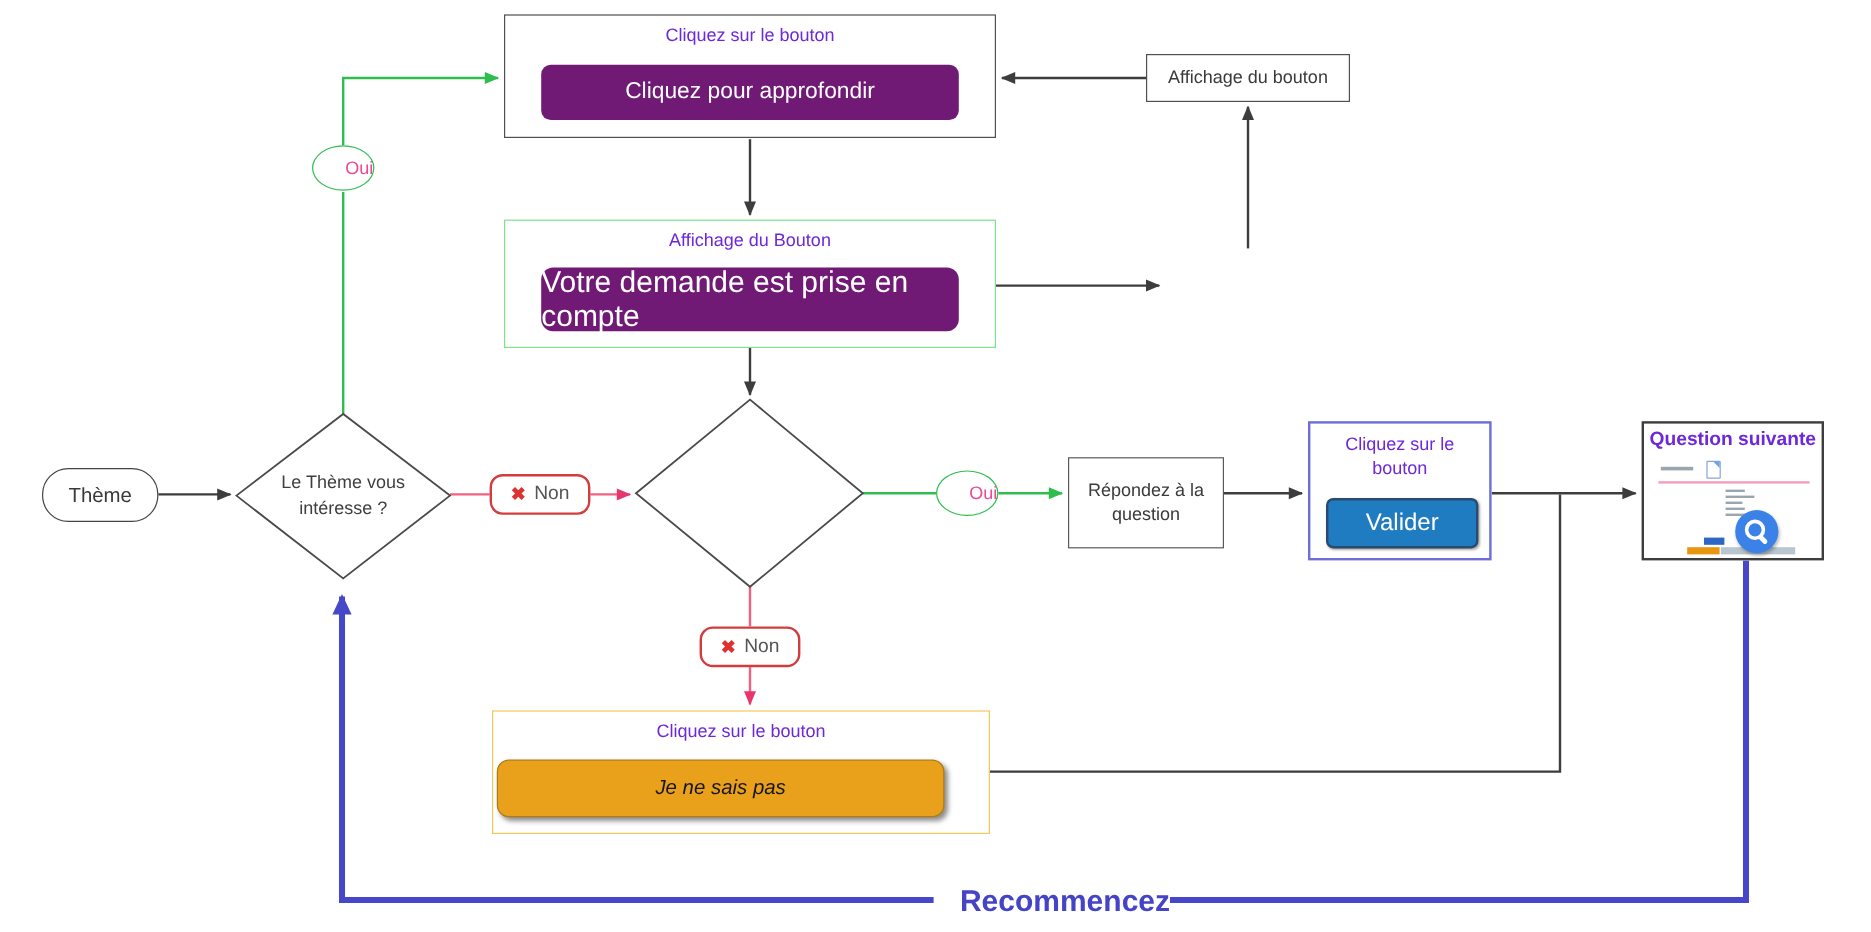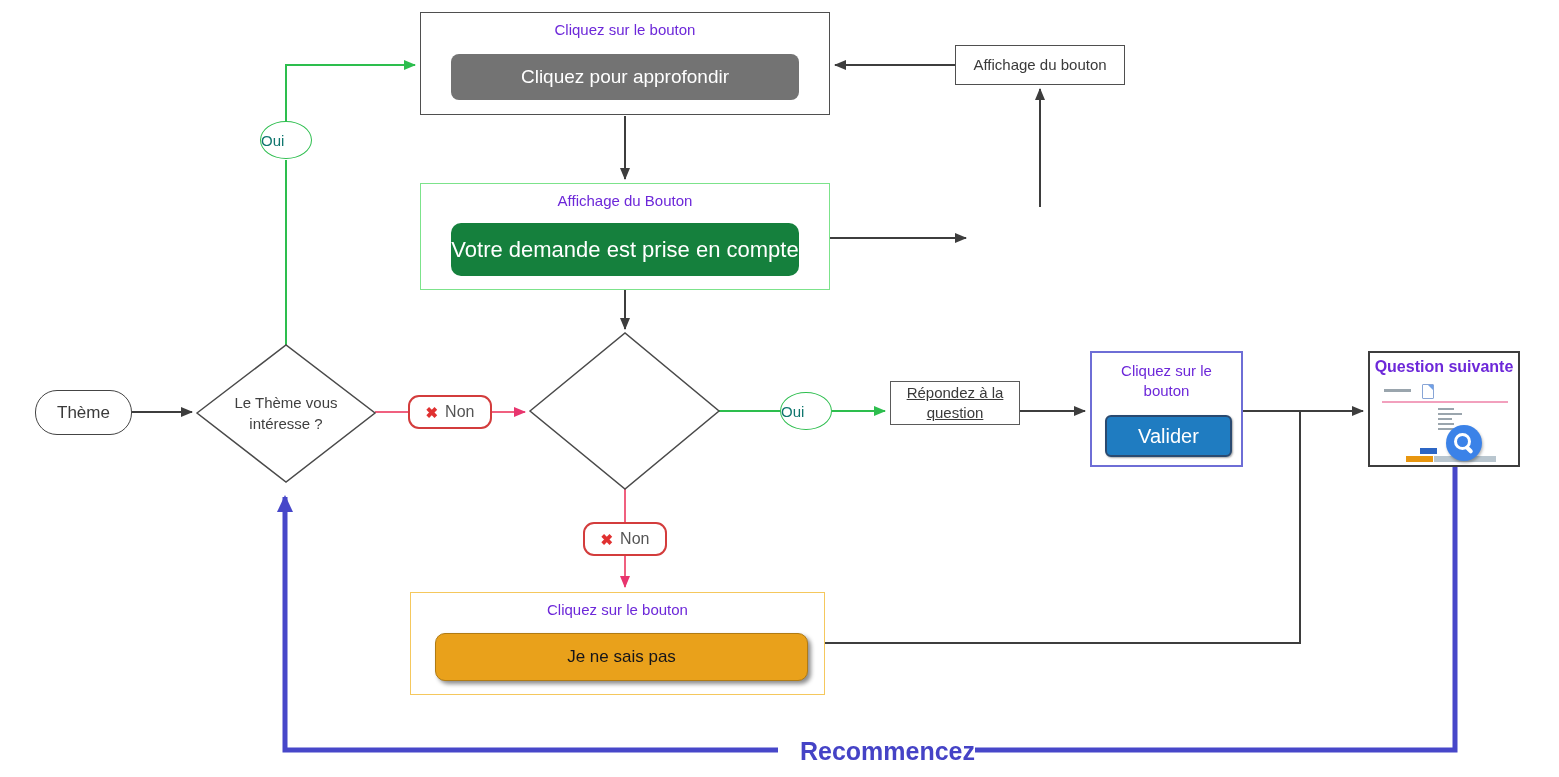--- a/index.html
+++ b/index.html
@@ -7,26 +7,26 @@
   #canvas{position:relative;width:1559px;height:777px;background:#fff;overflow:hidden;}
   #wires{position:absolute;left:0;top:0;z-index:1;}
   .node{position:absolute;background:#fff;box-sizing:border-box;z-index:2;}
   .box{border:1.5px solid #4f4f4f;}
   .box-green{border:1.5px solid #7ce38b;}
   .box-purple{border:2px solid #6e6ed6;}
   .box-orange{border:1.5px solid #f5c85d;}
   .box-dark{border:2px solid #3d3d3d;}
   .box-title{text-align:center;font-size:15px;margin-top:8px;color:#6d28d9;}
   .btn{position:absolute;display:flex;align-items:center;justify-content:center;color:#fff;}
-  .btn-gray{background:#737373;border-radius:8px;font-size:19px;}
-  .btn-green{background:#15803d;border-radius:10px;font-size:22px;}
+  .btn-gray{background:#701a75;border-radius:8px;font-size:19px;}
+  .btn-green{background:#701a75;border-radius:10px;font-size:25px;}
   .btn-blue{background:#1f7cc1;border:2px solid #2a4a70;border-radius:6px;font-size:20px;box-shadow:1px 1px 2px rgba(0,0,0,.35);}
   .btn-orange{background:#e9a11b;border:1px solid #b07b14;border-radius:10px;font-size:17px;color:#15151a;box-shadow:3px 3px 4px rgba(0,0,0,.45);}
   .pill{border:1.5px solid #444;border-radius:22px;display:flex;align-items:center;justify-content:center;font-size:17px;}
-  .oval{border:1.6px solid #2dbe4e;border-radius:50%;display:flex;align-items:center;justify-content:flex-start;font-size:15px;color:#0f766e;}
+  .oval{border:1.6px solid #2dbe4e;border-radius:50%;display:flex;align-items:center;justify-content:flex-end;font-size:15px;color:#ec4899;}
   .badge{border:2px solid #d33c3c;border-radius:11px;display:flex;align-items:center;justify-content:center;gap:7px;font-size:16px;color:#555;}
   .badge .x{color:#e03131;font-weight:bold;font-size:15px;line-height:1;}
   .dlabel{position:absolute;display:flex;align-items:center;justify-content:center;text-align:center;font-size:15px;line-height:1.4;z-index:3;color:#3f3f3f;}
   .small-center{display:flex;align-items:center;justify-content:center;text-align:center;font-size:15px;line-height:1.35;}
   .restart{position:absolute;z-index:3;text-align:right;font-size:25px;font-weight:bold;color:#4543c6;}
   
   .mini{position:absolute;z-index:2;}
   .mini .bar{position:absolute;background:#9aa5ad;}
   .mini .doc{position:absolute;width:10px;height:13px;background:#fff;border:1px solid #88a5d6;border-radius:1px;}
   .mini .doc:after{content:"";position:absolute;right:0;top:0;border-style:solid;border-width:0 5px 5px 0;border-color:transparent #6fa0e8 transparent transparent;}
@@ -111,21 +111,21 @@
 
   <div class="node badge" style="left:408px;top:395px;width:84px;height:34px;">
     <span class="x">✖</span>
     <span>Non</span>
   </div>
 
   <div class="node oval" style="left:780px;top:392px;width:52px;height:38px;">
     <span>Oui</span>
   </div>
 
-  <div class="node box small-center" style="left:890px;top:381px;width:130px;height:44px;padding:0 8px;border-color:#5a5a5a;text-decoration:underline;">Répondez à la question</div>
+  <div class="node box small-center" style="left:890px;top:381px;width:130px;height:76px;padding:0 8px;border-color:#5a5a5a;">Répondez à la question</div>
 
   <div class="node box-purple" style="left:1090px;top:351px;width:153px;height:116px;">
     <div class="box-title" style="margin:8px 10px 0;line-height:1.3;">Cliquez sur le bouton</div>
     <div class="btn btn-blue" style="left:13px;top:62px;width:123px;height:38px;text-align:center;">Valider</div>
   </div>
 
   <div class="node box-dark" style="left:1368px;top:351px;width:152px;height:116px;">
     <div class="box-title" style="margin-top:5px;font-size:16px;font-weight:bold;">Question suivante</div>
     <div class="mini" style="left:0;top:0;width:152px;height:116px;">
       <div class="bar" style="left:14px;top:36px;width:27px;height:3px;"></div>
@@ -146,18 +146,18 @@
     </div>
   </div>
 
   <div class="node badge" style="left:583px;top:522px;width:84px;height:34px;">
     <span class="x">✖</span>
     <span>Non</span>
   </div>
 
   <div class="node box-orange" style="left:410px;top:592px;width:415px;height:103px;">
     <div class="box-title">Cliquez sur le bouton</div>
-    <div class="btn btn-orange" style="left:24px;top:40px;width:371px;height:46px;">Je ne sais pas</div>
+    <div class="btn btn-orange" style="left:3px;top:40px;width:371px;height:46px;font-style:italic;">Je ne sais pas</div>
   </div>
 
   <div class="restart" style="left:775px;top:737px;width:200px;">Recommencez</div>
 
 </div>
 
 </body></html>

